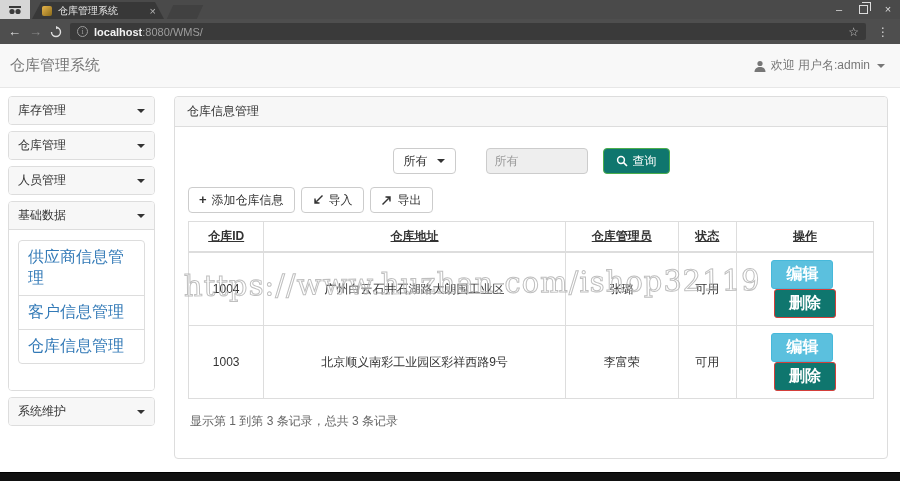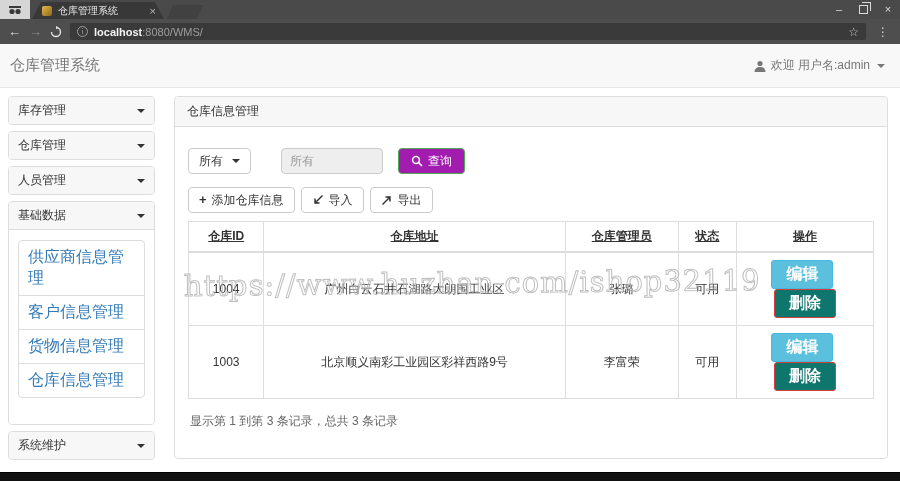--- a/index.html
+++ b/index.html
@@ -49,26 +49,26 @@
   .sb-list { border:1px solid #ddd; border-radius:4px; }
   .sb-list a { display:block; padding:6px 9px; font-size:16px; color:#337ab7; text-decoration:none; border-top:1px solid #ddd; }
   .sb-list a:first-child { border-top:none; }
 
   
   .main { flex:1; }
   .panel { border:1px solid #ddd; border-radius:4px; background:#fff; }
   .panel-head { background:#f7f7f7; padding:6px 12px; font-size:12px; color:#333; border-bottom:1px solid #ddd; border-radius:4px 4px 0 0; }
   .panel-body { padding:15px 13px 10px; }
 
-  .filter-row { display:flex; align-items:center; margin:6px 0 0; }
+  .filter-row { display:flex; align-items:center; margin:6px 0 0;justify-content:center; }
   .btn { display:inline-flex; align-items:center; gap:5px; font-size:12px; border-radius:4px; border:1px solid #ccc; background:#fff; color:#333; padding:4px 10px; cursor:pointer; line-height:16px; }
   .btn .caret { border-top-color:#333; margin-left:4px; }
   .filter-input { width:102px; height:26px; margin-left:30px; border:1px solid #ccc; border-radius:4px; background:#eee; padding:0 8px; font-size:12px; color:#555; }
   .filter-input::placeholder { color:#999; }
-  .btn-search { background:#a21caf; border-color:#4cae4c; color:#fff; margin-left:15px; padding:4px 12px; }
+  .btn-search { background:#0f766e; border-color:#4cae4c; color:#fff; margin-left:15px; padding:4px 12px; }
   .toolbar-row { display:flex; gap:6px; margin-top:13px; }
   .ic-plus { font-weight:bold; font-size:13px; line-height:12px; }
 
   table.grid { width:100%; border-collapse:collapse; margin-top:8px; border:1px solid #ddd; }
   .grid th, .grid td { border:1px solid #ddd; text-align:center; font-size:12px; color:#333; padding:7px 4px; }
   .grid th { font-weight:bold; border-bottom-width:2px; padding:6px 4px;text-decoration:underline; }
   .grid col.c-id { width:11%; } .grid col.c-addr { width:44%; } .grid col.c-mgr { width:16.5%; } .grid col.c-st { width:8.5%; } .grid col.c-op { width:20%; }
   .btn-xs { font-size:16px; padding:3px 14px; border-radius:3px; border:1px solid transparent; color:#fff; cursor:pointer;font-weight:bold; }
   .btn-edit { background:#5bc0de; border-color:#46b8da; margin-right:5px; }
   .btn-del { background:#0f766e; border-color:#d43f3a; }
@@ -158,21 +158,20 @@
       </div>
       <div class="sb-panel">
         <div class="sb-head">
           <span>基础数据</span>
           <span class="caret"></span>
         </div>
         <div class="sb-body">
           <div class="sb-list">
             <a href="#">供应商信息管理</a>
             <a href="#">客户信息管理</a>
-            <a href="#">货物信息管理</a>
             <a href="#">仓库信息管理</a>
           </div>
         </div>
       </div>
       <div class="sb-panel">
         <div class="sb-head">
           <span>系统维护</span>
           <span class="caret"></span>
         </div>
       </div>

